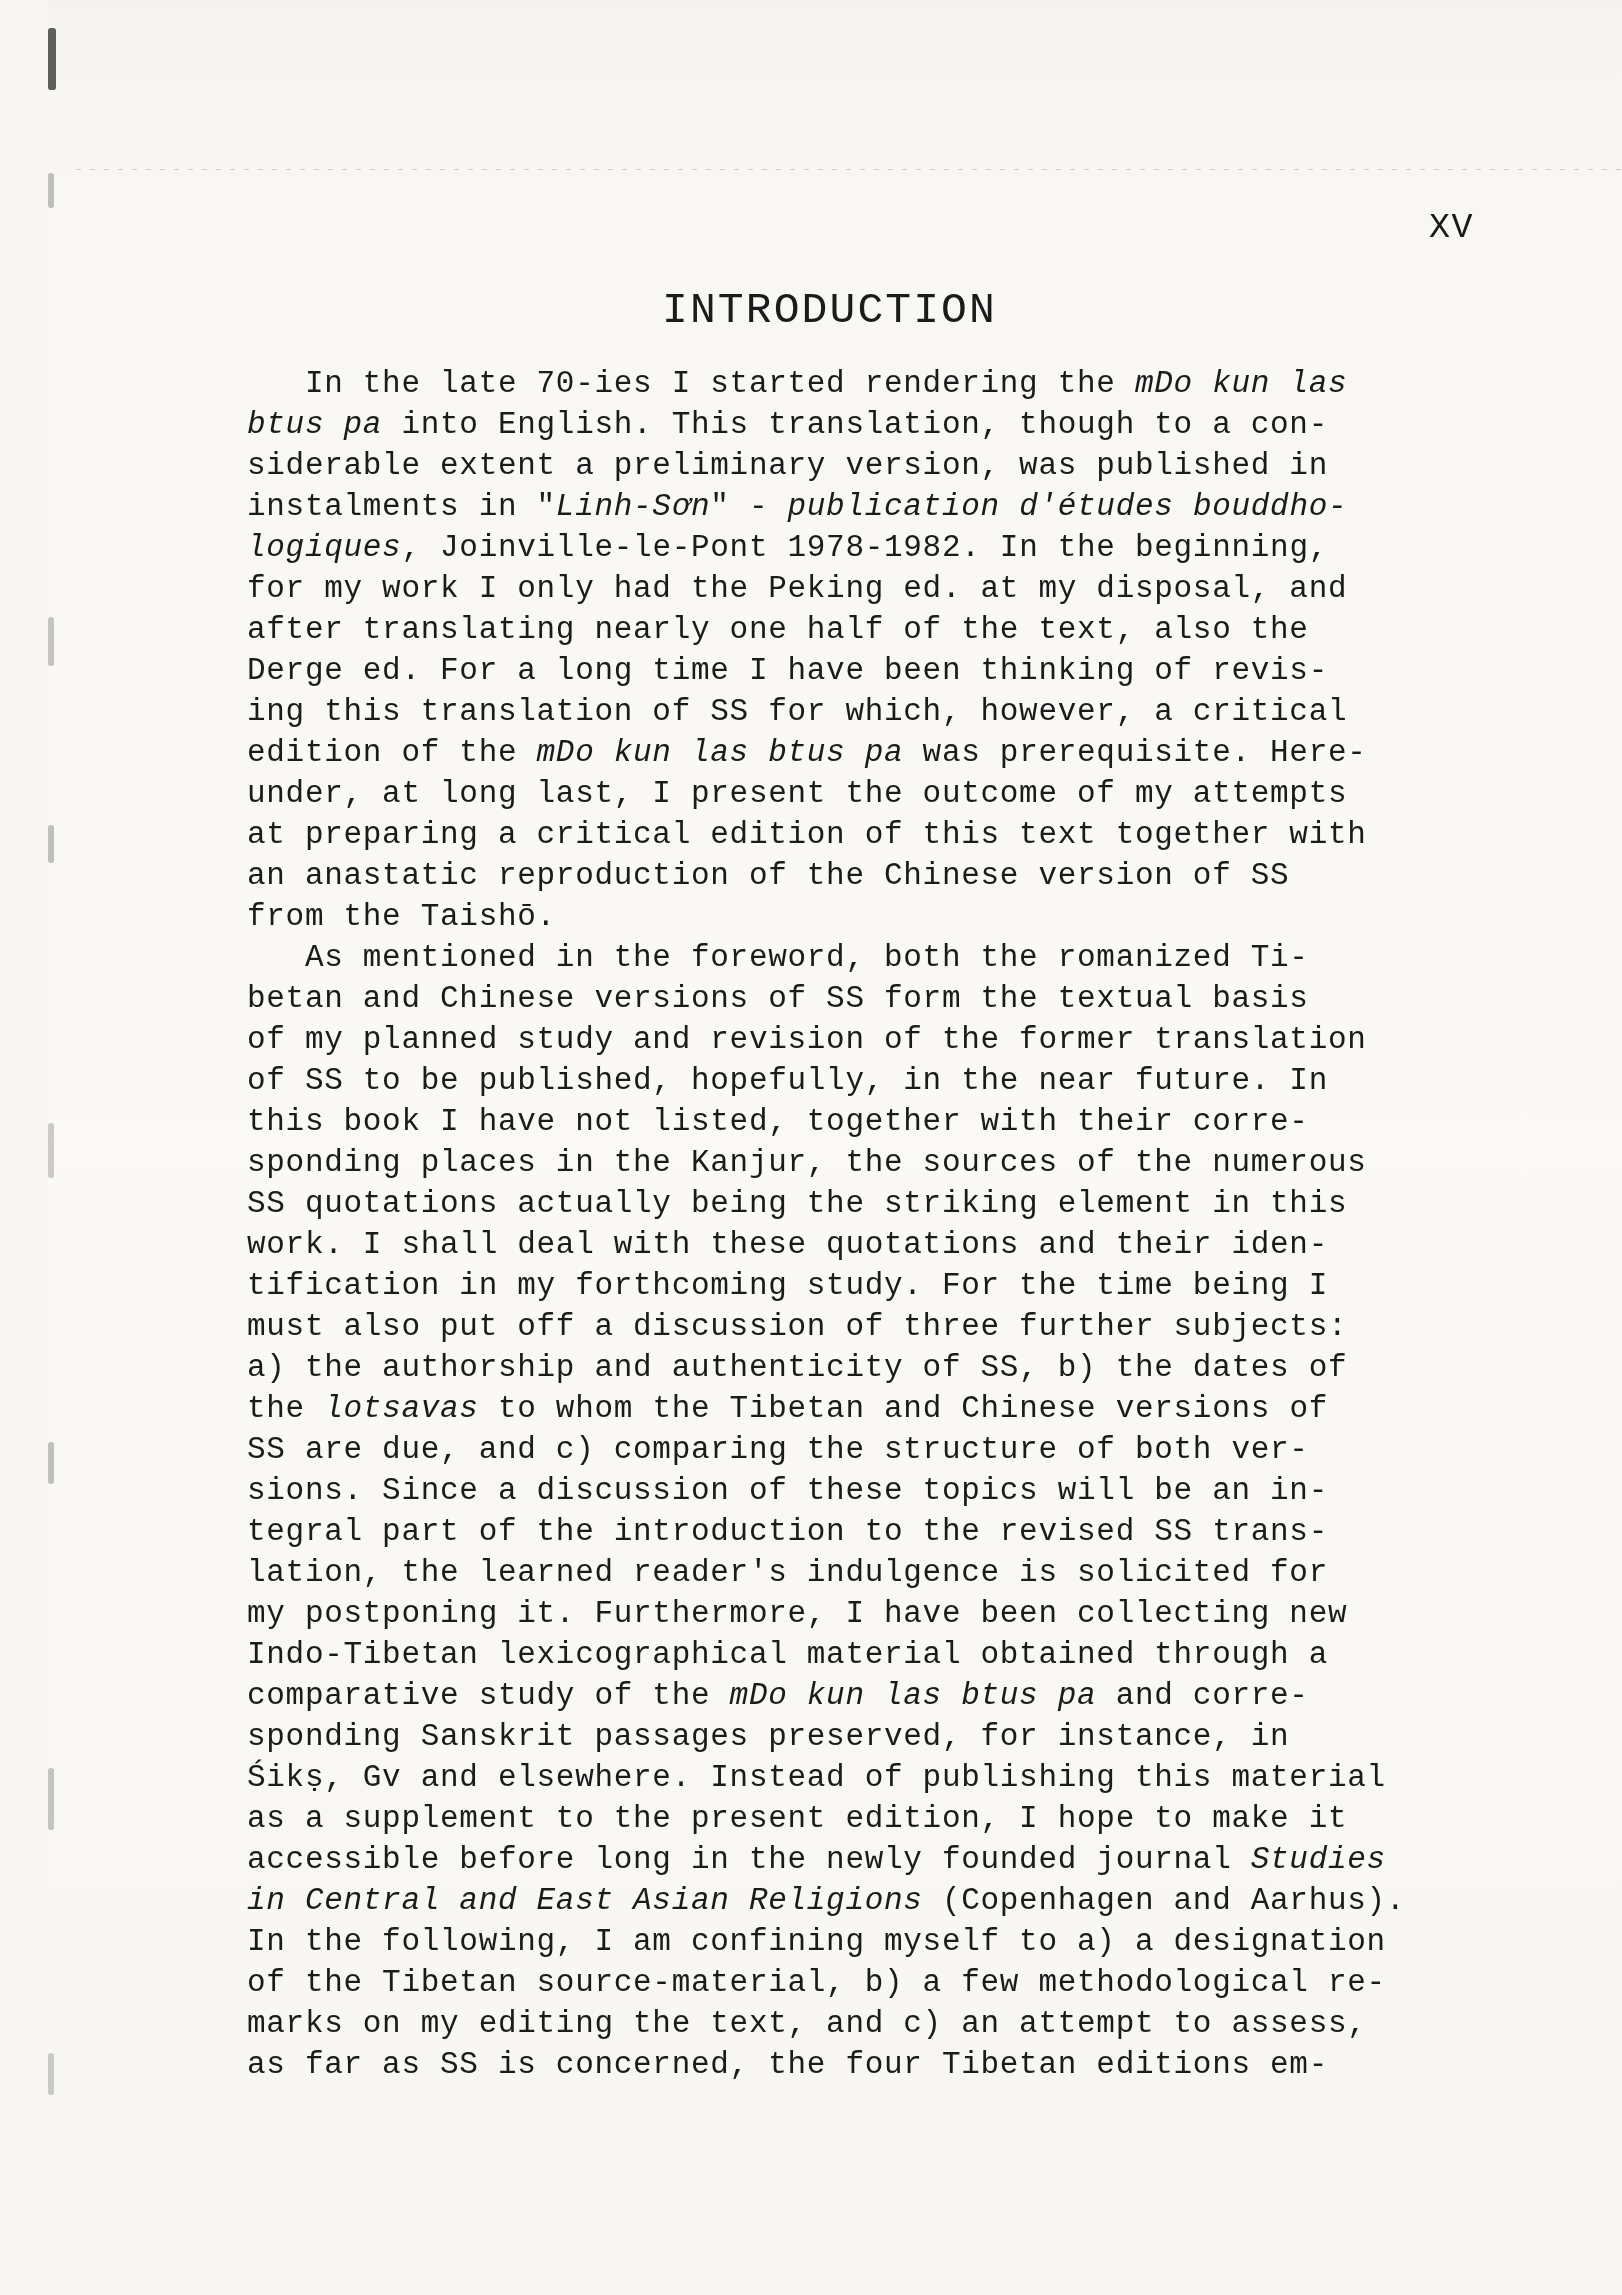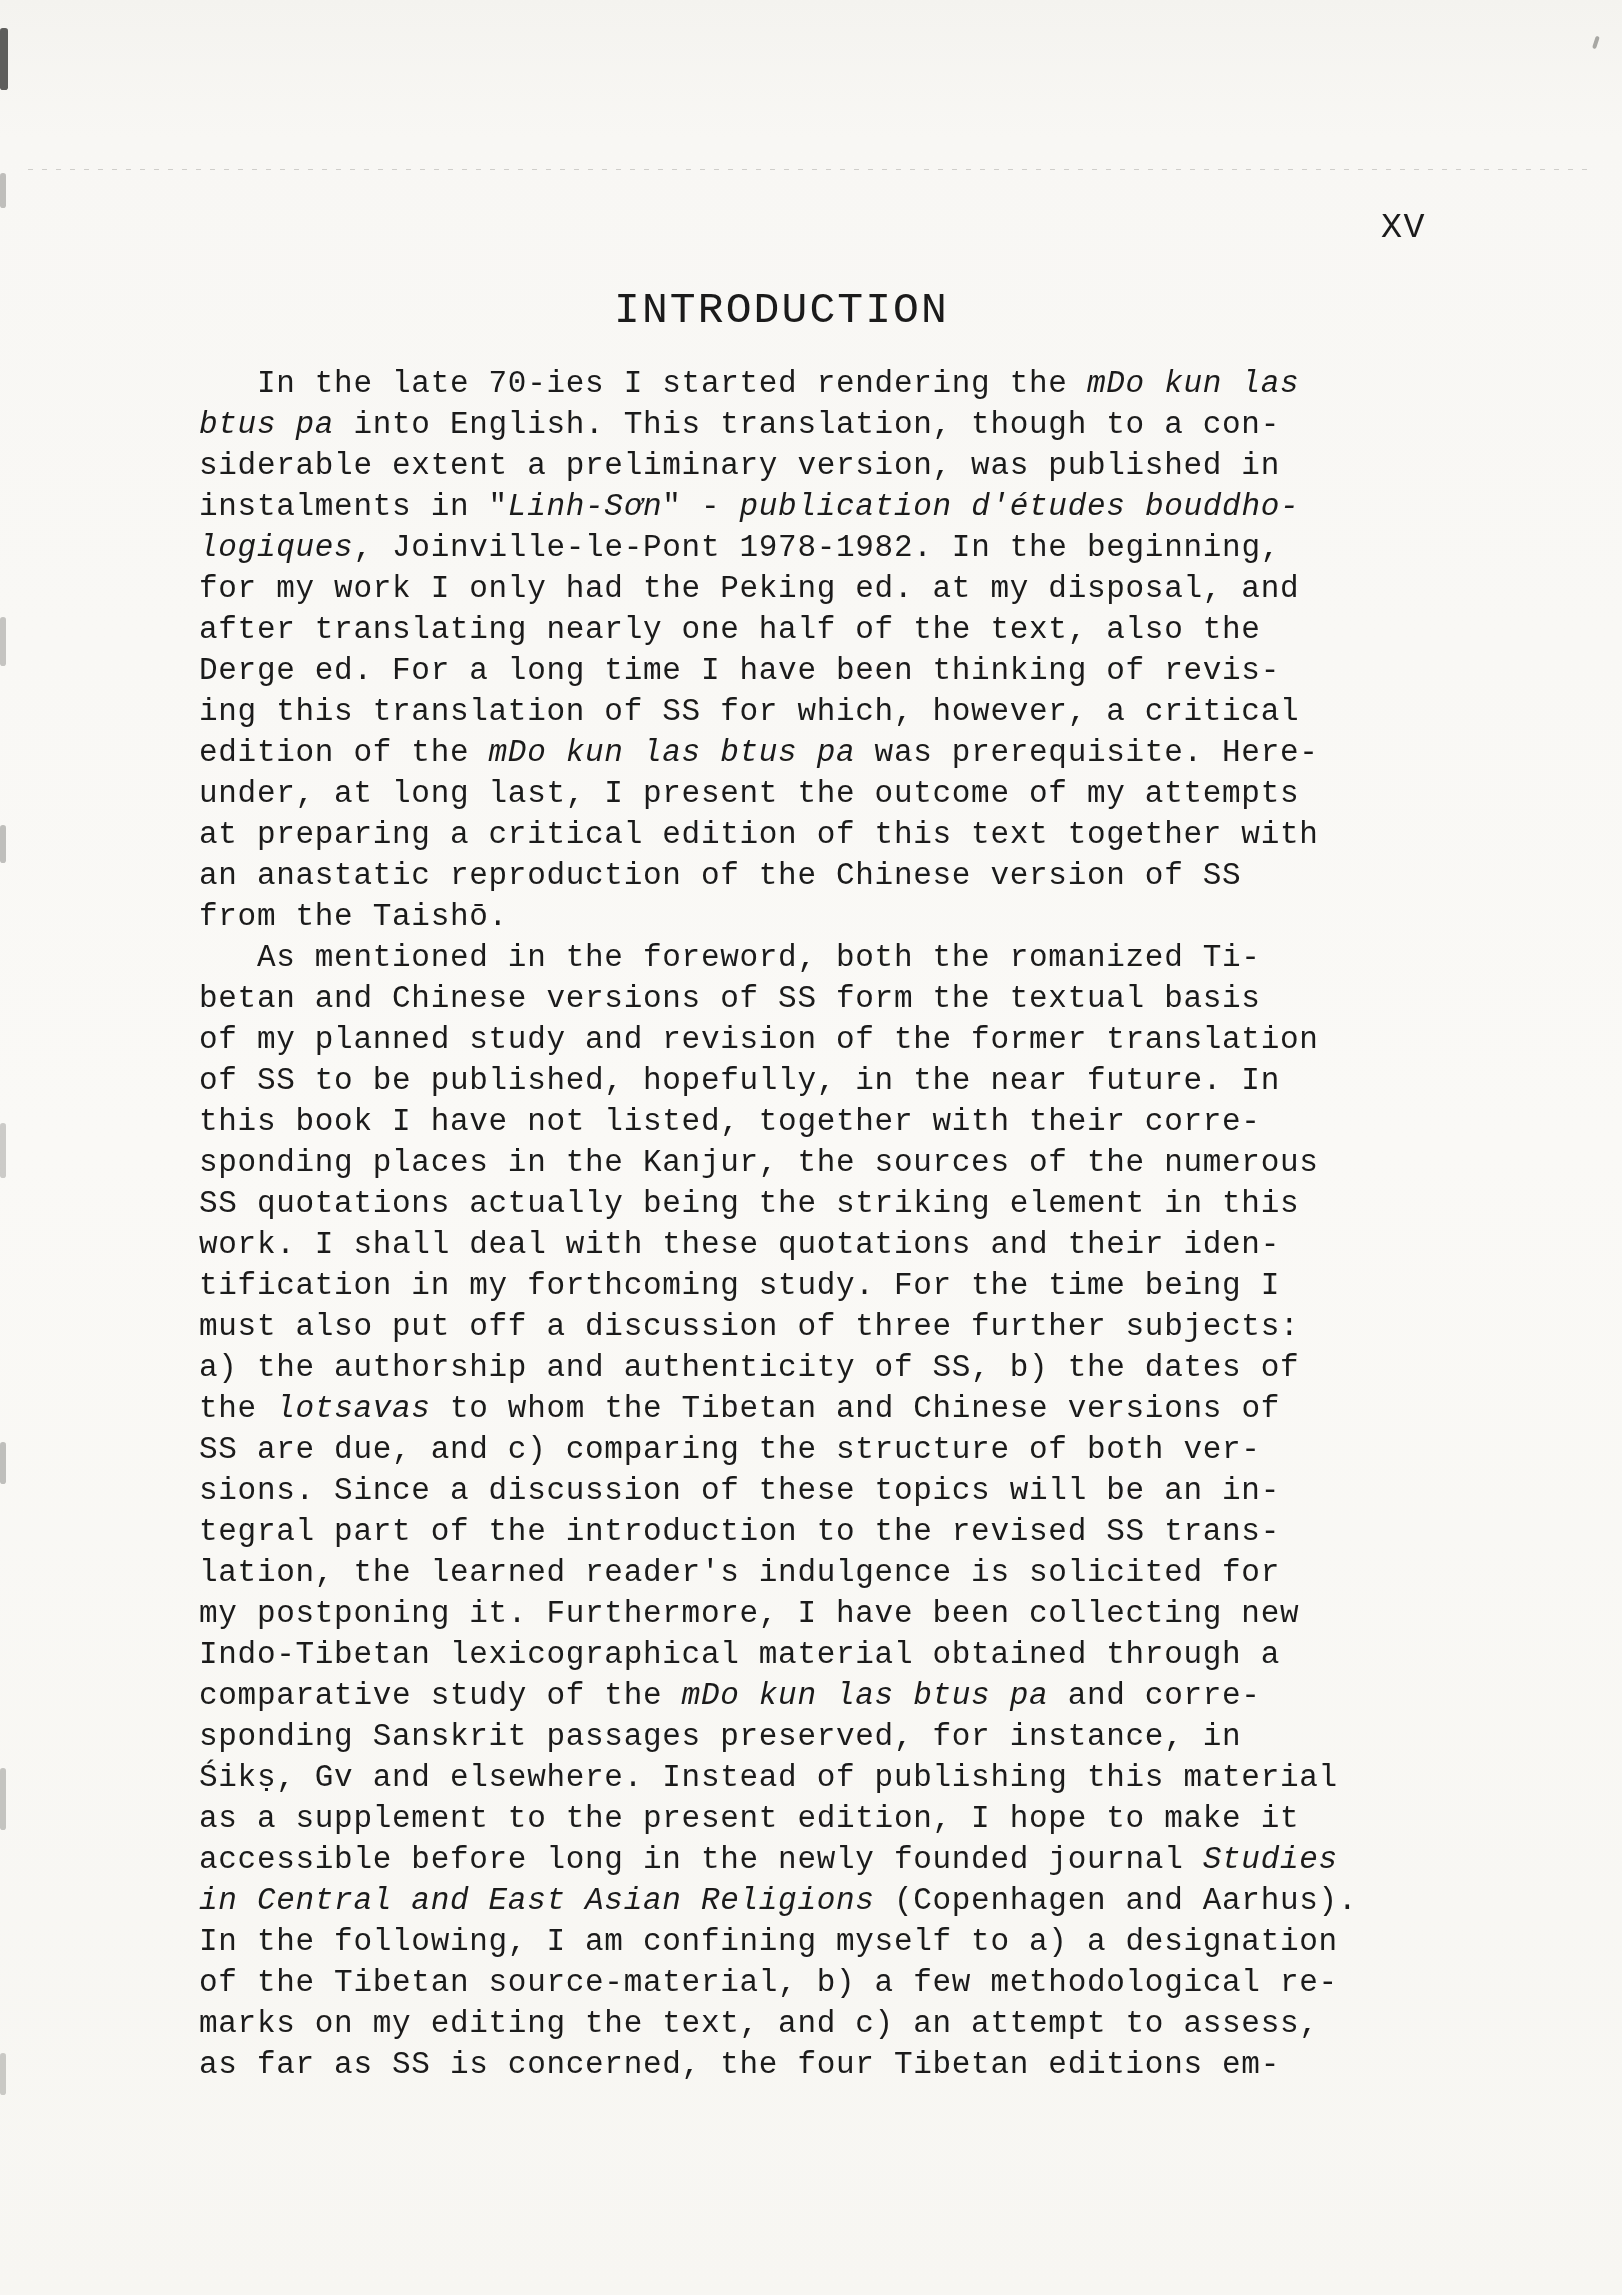--- a/index.html
+++ b/index.html
@@ -12,20 +12,21 @@
     position: relative;
     background: #f7f6f2;
     font-family: "Liberation Mono", "DejaVu Sans Mono", monospace;
     color: #1b1b1b;
     overflow: hidden;
   }
   .page {
     position: absolute;
     inset: 0;
     background: linear-gradient(180deg, #f4f3ef 0%, #f8f7f4 6%, #faf9f6 50%, #f7f6f2 100%);
+    margin-left: 48px;
   }
   .page-number {
     position: absolute;
     top: 208px;
     left: 1381px;
     font-size: 35px;
     letter-spacing: 1.4px;
   }
   .title {
     position: absolute;

